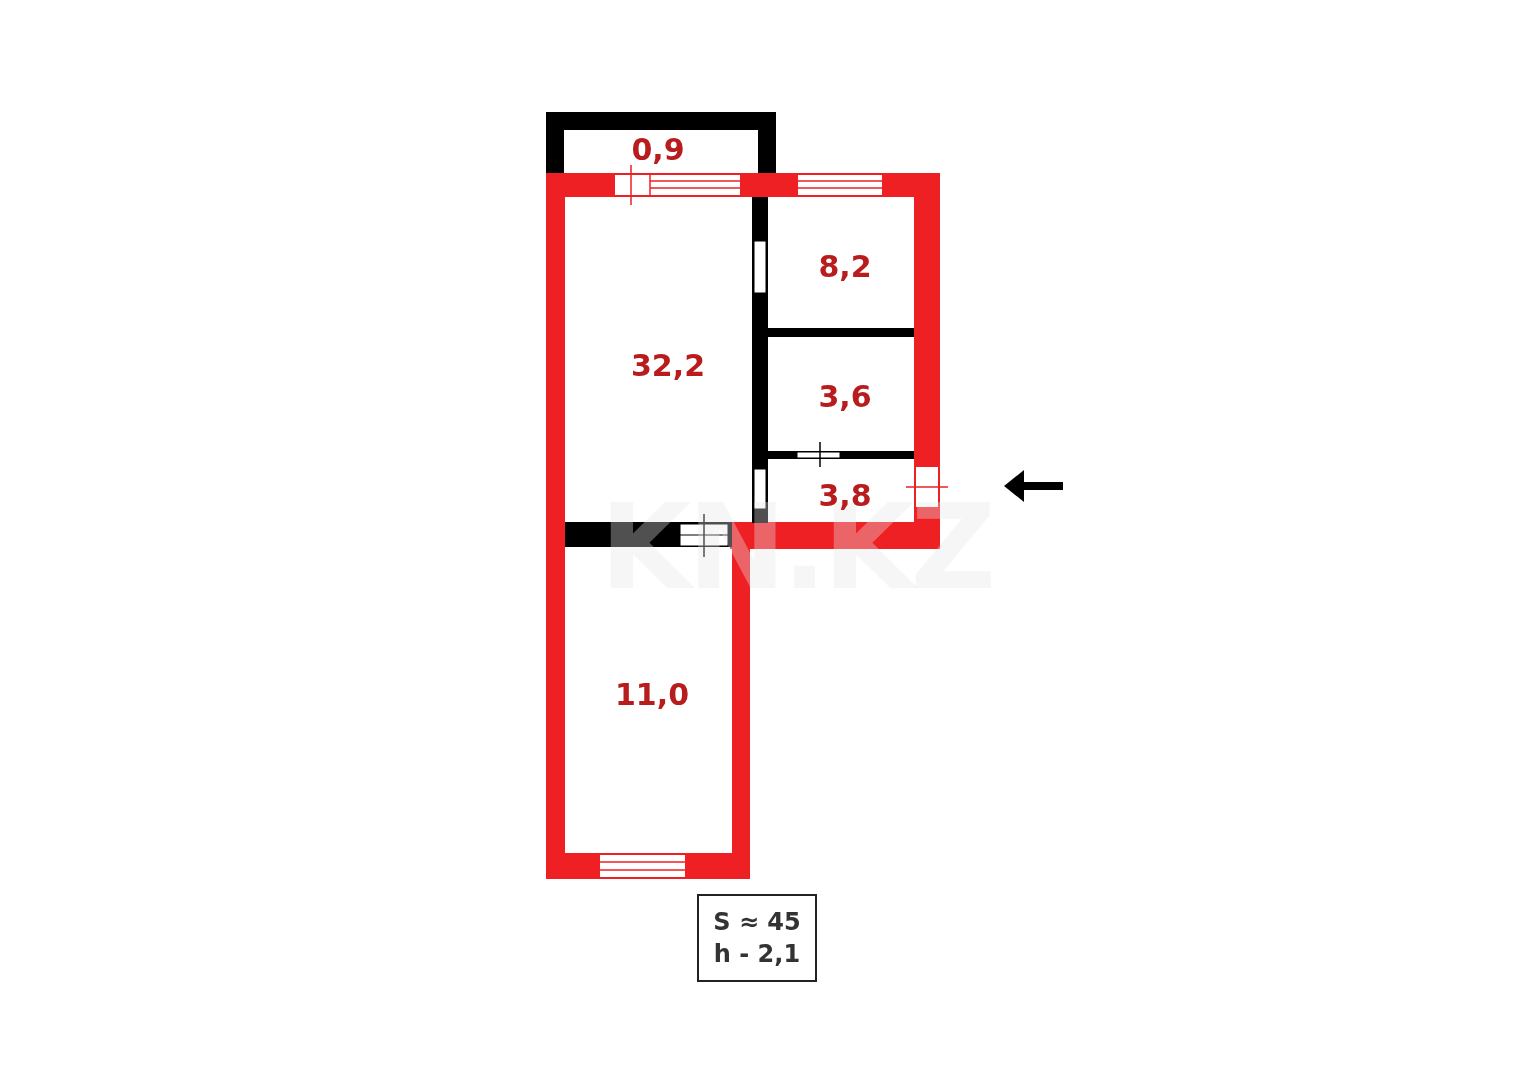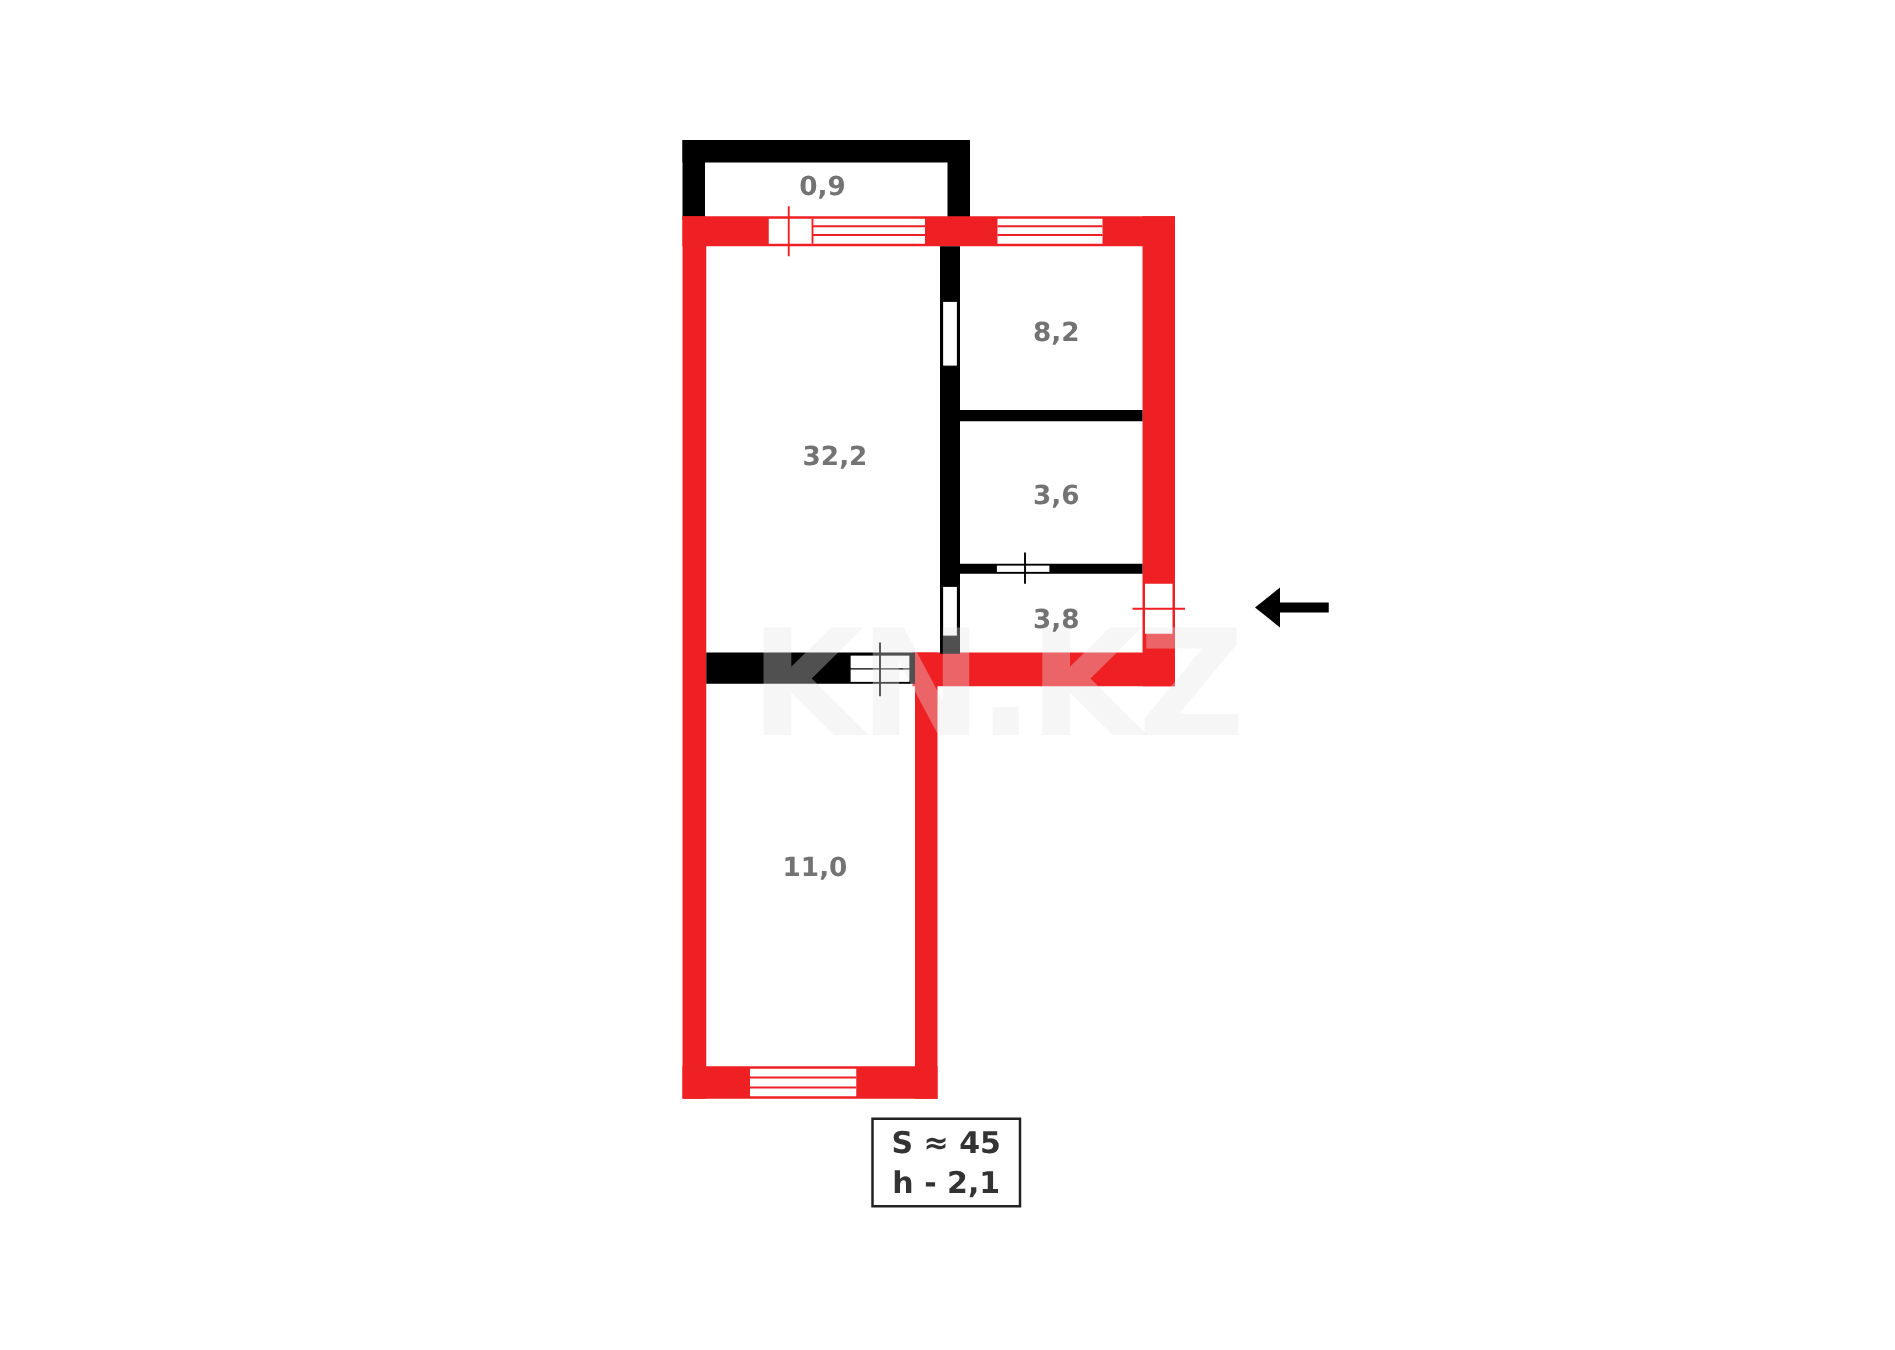--- a/index.html
+++ b/index.html
@@ -1,21 +1,21 @@
 <!DOCTYPE html>
 <html><head>
   <meta charset="utf-8">
   <style>
     html, body { margin: 0; padding: 0; background: #ffffff; }
     body { width: 1516px; height: 1080px; position: relative; overflow: hidden;
            font-family: "DejaVu Sans", sans-serif; }
     #plan { position: absolute; left: 0; top: 0; width: 1516px; height: 1080px; }
     .room-label { position: absolute; font-family: "DejaVu Sans", sans-serif; font-weight: bold;
-                  color: #737373; font-size: 21px; transform: translate(-50%, -50%); white-space: nowrap; }
-    .info-box { position: absolute; left: 697px; top: 894px; width: 120px; height: 72px;
+                  color: #b91c1c; font-size: 30px; transform: translate(-50%, -50%); white-space: nowrap; }
+    .info-box { position: absolute; left: 697px; top: 894px; width: 120px; height: 88px;
                 border: 2px solid #222222; box-sizing: border-box; background: #ffffff;
                 display: flex; flex-direction: column; align-items: center; justify-content: center;
                 font-family: "DejaVu Sans", sans-serif; font-weight: bold; color: #333333; font-size: 24px; line-height: 32px; }
     .watermark { position: absolute; left: 600px; top: 478px; font-family: "DejaVu Sans", sans-serif;
                  font-weight: bold; font-size: 118px; color: rgba(230,230,230,0.35); letter-spacing: -4px;
                  pointer-events: none; }
   </style>
 </head>
 <body>
 

